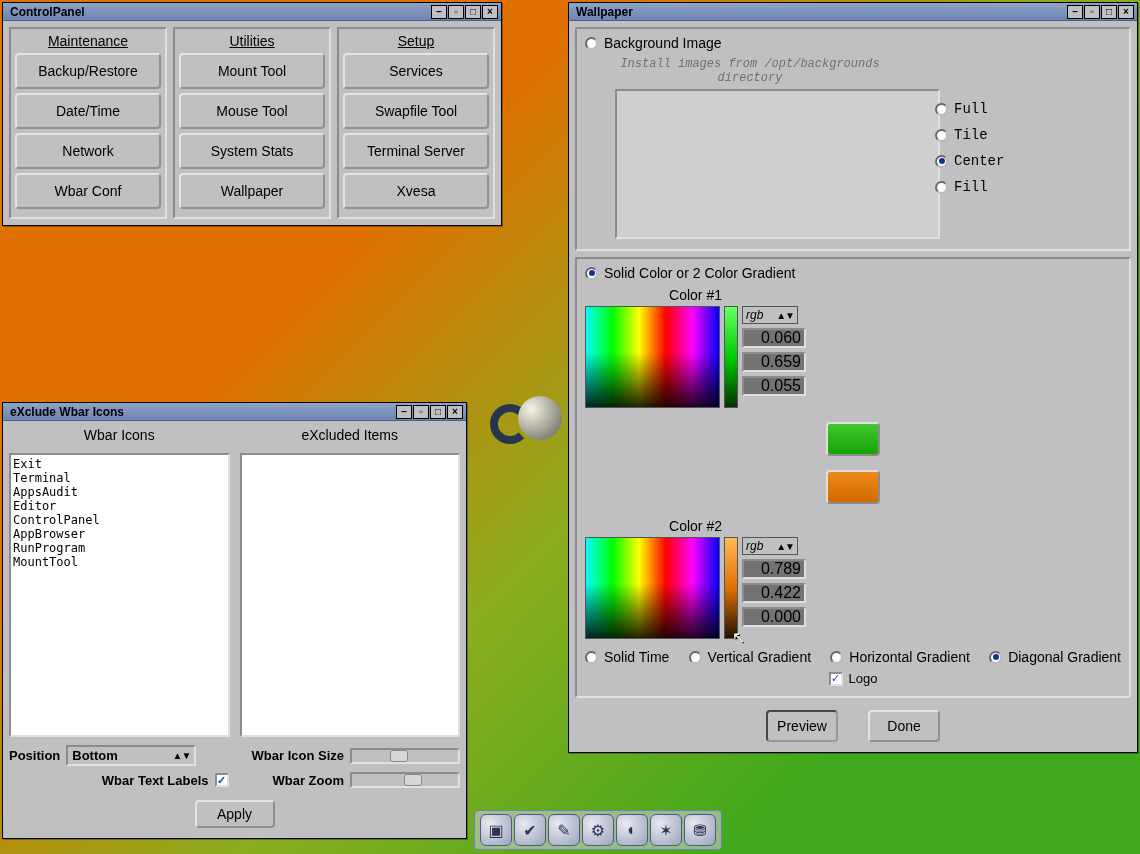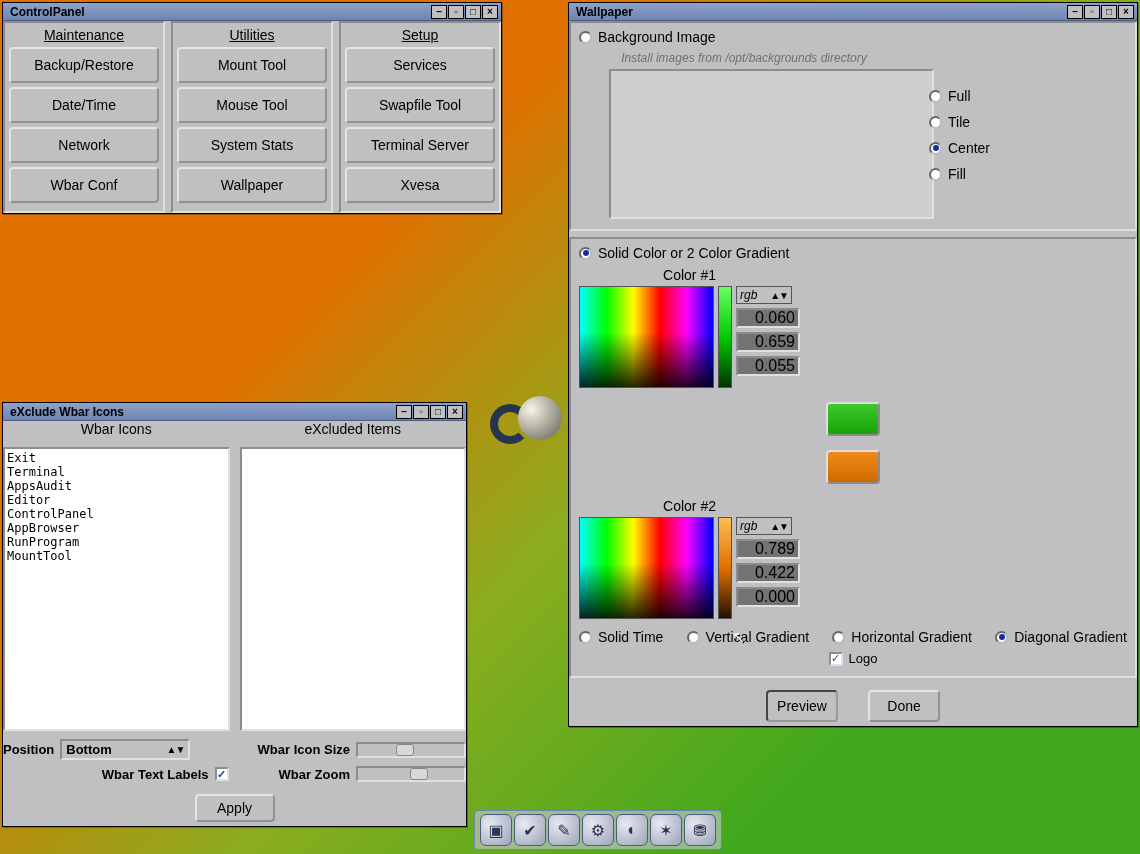--- a/index.html
+++ b/index.html
@@ -29,21 +29,21 @@
 .titlebar .winbtns { display: flex; gap: 0; }
 .winbtn {
   width: 16px; height: 14px;
   background: #c0c0c2;
   border: 1px solid #000;
   margin-left: 1px;
   display: flex; align-items: center; justify-content: center;
   font-size: 10px; line-height: 1;
   cursor: pointer;
 }
-.winbody { padding: 0; }
+.winbody { padding: 6px; }
 
 
 #cp { left: 2px; top: 2px; width: 500px; }
 .cp-cols { display: flex; gap: 6px; }
 .cp-col {
   flex: 1;
   border: 2px inset #e0e0e0;
   padding: 4px;
 }
 .cp-col h3 { text-align: center; font-weight: normal; text-decoration: underline; font-size: 14px; margin-bottom: 4px; }
@@ -89,21 +89,21 @@
 #wp { left: 568px; top: 2px; width: 570px; }
 .group {
   border: 2px inset #e0e0e0;
   border-radius: 2px;
   padding: 6px 8px 10px;
   margin-bottom: 6px;
 }
 .grp-title { display: flex; align-items: center; gap: 6px; font-size: 14px; margin-bottom: 6px; }
 .radio { width: 13px; height: 13px; border-radius: 50%; background: #fff; border: 2px inset #bbb; display: inline-flex; align-items: center; justify-content: center; }
 .radio.sel::after { content: ""; width: 6px; height: 6px; background: #1030a0; border-radius: 50%; }
-.bg-row { display: flex; gap: 20px; }
+.bg-row { display: flex; gap: 20px; font-family: Liberation Mono, monospace; }
 .bg-preview { width: 330px; }
 .bg-hint { text-align: center; color: #707070; font-style: italic; font-size: 12px; margin-bottom: 4px; }
 .bg-box { width: 325px; height: 150px; background: #cfcfd1; border: 2px inset #e0e0e0; }
 .bg-modes { display: flex; flex-direction: column; gap: 10px; justify-content: center; }
 .radiolabel { display: flex; align-items: center; gap: 6px; font-size: 14px; }
 
 .color-row { display: flex; gap: 14px; align-items: flex-start; flex-direction: column; }
 .color-col { display: flex; flex-direction: column; align-items: center; }
 .color-title { font-size: 14px; margin-bottom: 3px; }
 .picker-wrap { display: flex; gap: 4px; align-items: flex-start; }

